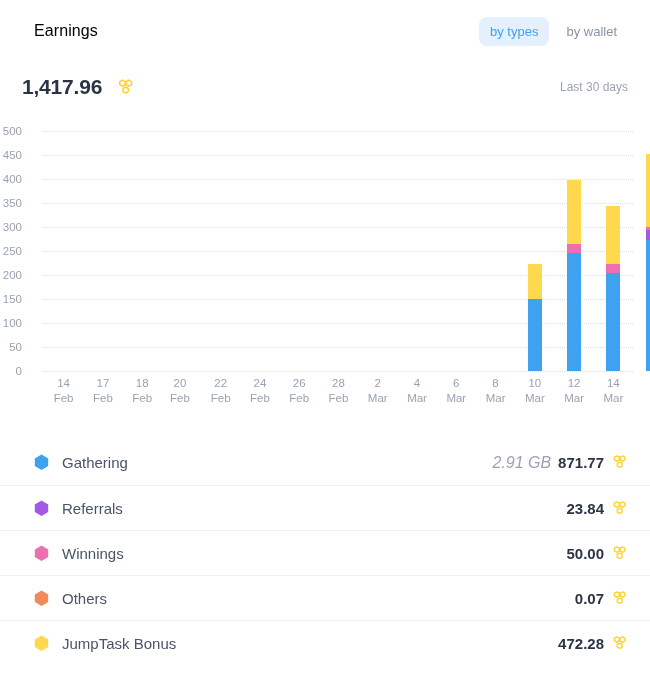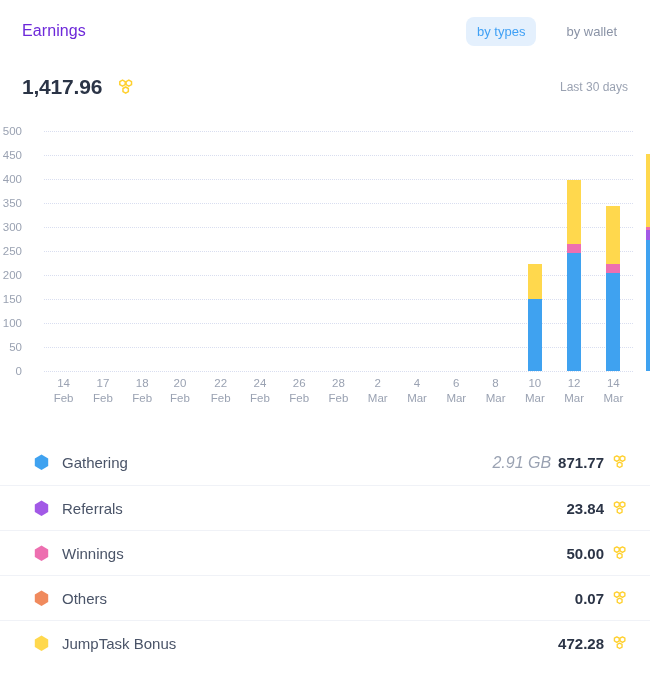--- a/index.html
+++ b/index.html
@@ -30,27 +30,28 @@
     width: 650px;
     height: 62px;
     display: flex;
     align-items: center;
     justify-content: space-between;
     padding: 0 22px;
     box-sizing: border-box;
   }
   .title {
     font-size: 16px;
-    color: #6d28d9;
+    color: #000000;
     letter-spacing: .1px;
+    margin-left: 12px;
   }
   .toggle {
     display: flex;
     align-items: flex-end;
-    gap: 19px;
+    gap: 6px;
   }
   .toggle-btn {
     font-size: 13px;
     padding: 7px 11px;
     border-radius: 8px;
     color: #8a93a6;
     background: transparent;
     border: none;
     cursor: pointer;
     font-family: "Liberation Sans", sans-serif;

